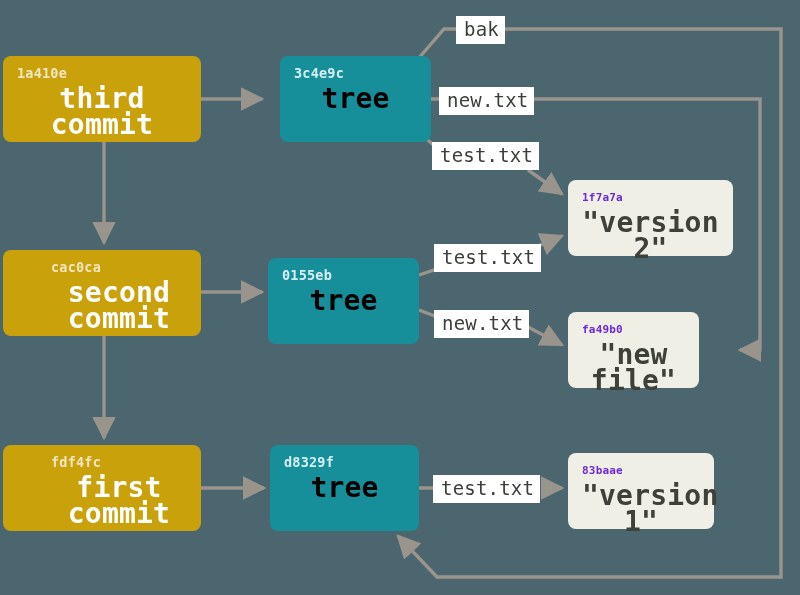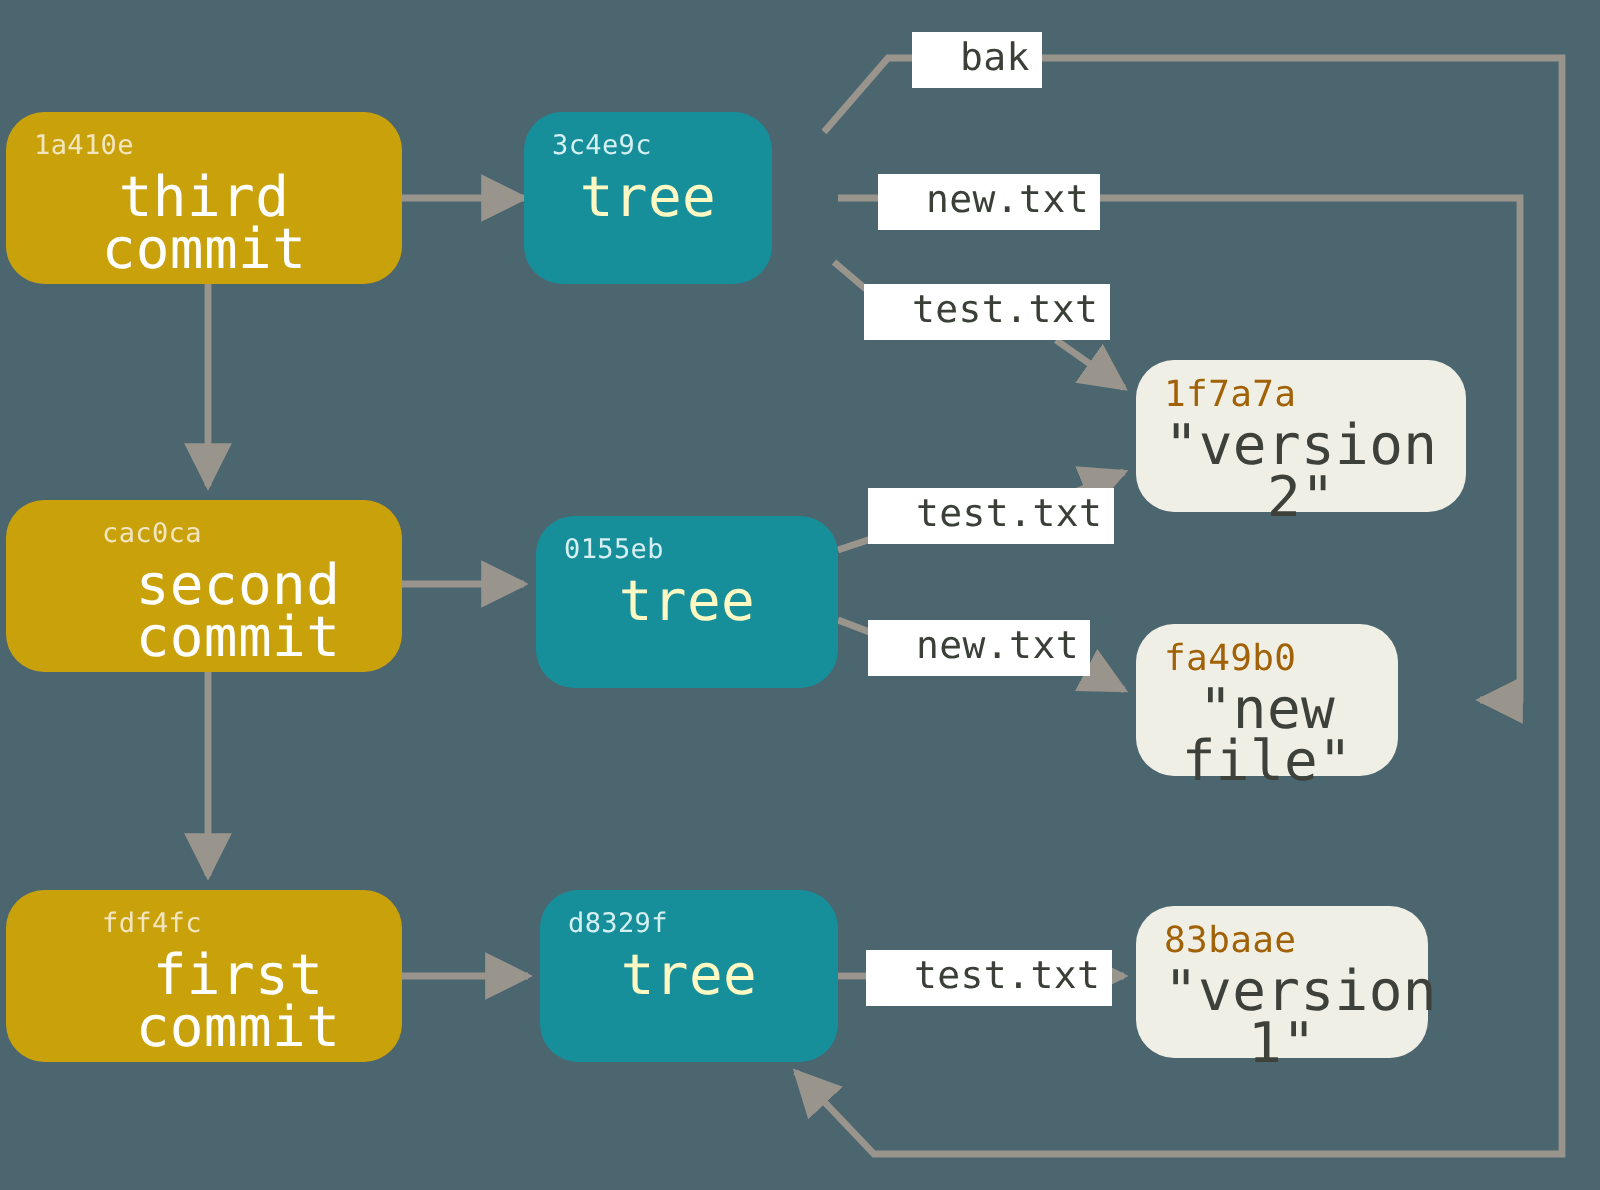--- a/index.html
+++ b/index.html
@@ -20,24 +20,25 @@
     background: #4c6670;
   }
   #edges {
     position: absolute;
     inset: 0;
     width: 800px;
     height: 595px;
   }
   .node {
     position: absolute;
-    border-radius: 19px;
+    border-radius: 8px;
     box-sizing: border-box;
     display: block;
     padding: 9px 14px 10px 14px;
+    font-weight: bold;
   }
   .node .hash {
     display: block;
     font-size: 13.5px;
     line-height: 17px;
     letter-spacing: 0.2px;
   }
   .node .title {
     display: block;
     font-size: 28px;
@@ -49,35 +50,35 @@
   .commit {
     background: #c9a10b;
   }
   .commit .hash { color: #f2e6c0; }
   .commit .title { color: #ffffff; }
 
   .tree {
     background: #168f9b;
   }
   .tree .hash { color: #d6f0f2; }
-  .tree .title { color: #fef9c3; }
+  .tree .title { color: #000000; }
 
   .blob {
     background: #f0efe6;
   }
-  .blob .hash { color: #a16207; font-size: 18px; }
+  .blob .hash { color: #6d28d9; font-size: 11px; }
   .blob .title { color: #3d4139; }
 
   .edge-label {
     position: absolute;
     background: #ffffff;
     color: #3a3f38;
     font-size: 19px;
     line-height: 23px;
-    padding: 2px 6px 3px 24px;
+    padding: 2px 6px 3px 8px;
     white-space: nowrap;
     letter-spacing: 0.2px;
   }
 </style>
 </head>
 <body>
 
 <div id="canvas">
   <div id="bg"></div>
 
@@ -125,21 +126,21 @@
   <div class="node commit" style="left:3px; top:250px; width:198px; height:86px;padding-left:48px;">
     <span class="hash">cac0ca</span>
     <span class="title">second commit</span>
   </div>
 
   <div class="node commit" style="left:3px; top:445px; width:198px; height:86px;padding-left:48px;">
     <span class="hash">fdf4fc</span>
     <span class="title">first commit</span>
   </div>
 
-  <div class="node tree" style="left:262px; top:56px; width:124px; height:86px;">
+  <div class="node tree" style="left:280px; top:56px; width:151px; height:86px;">
     <span class="hash">3c4e9c</span>
     <span class="title">tree</span>
   </div>
 
   <div class="node tree" style="left:268px; top:258px; width:151px; height:86px;">
     <span class="hash">0155eb</span>
     <span class="title">tree</span>
   </div>
 
   <div class="node tree" style="left:270px; top:445px; width:149px; height:86px;">

